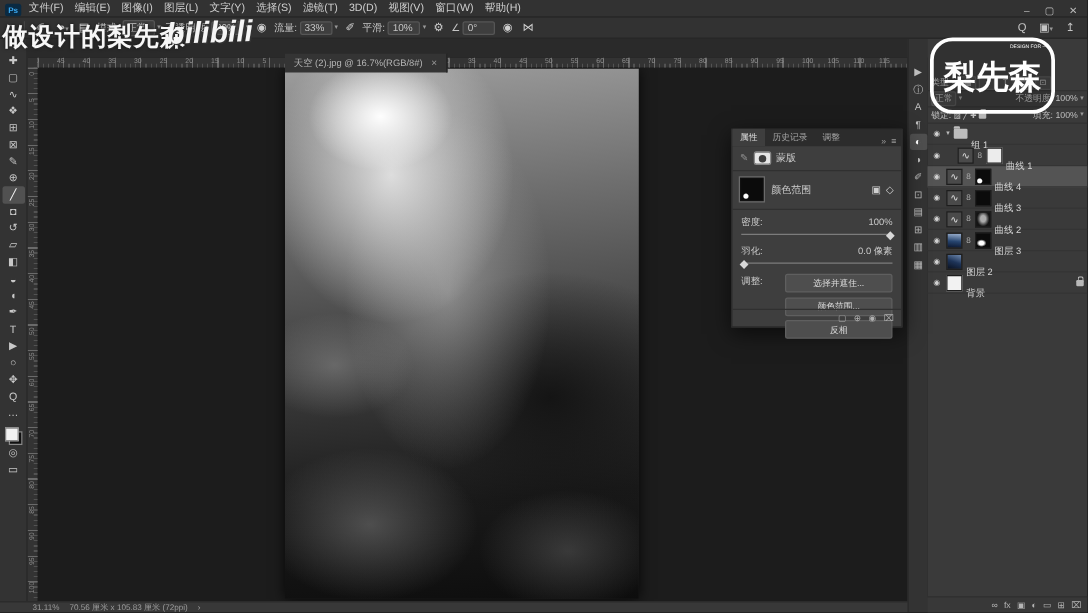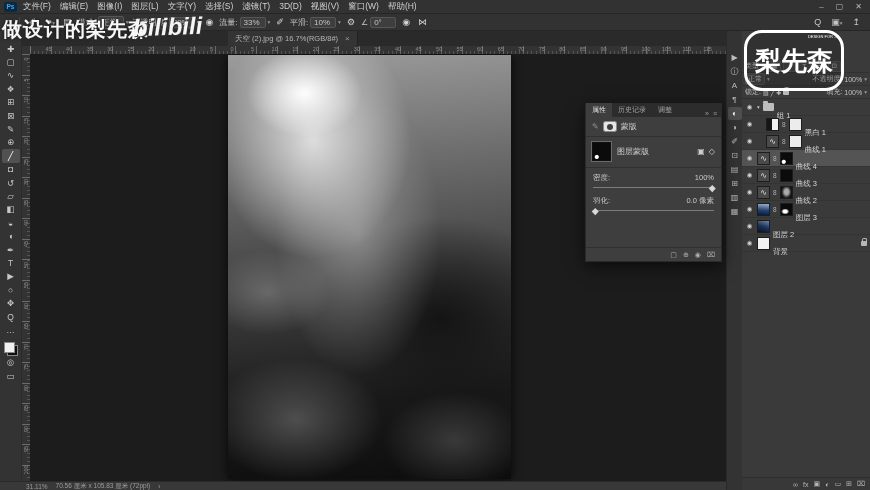--- a/index.html
+++ b/index.html
@@ -1,36 +1,36 @@
 <!DOCTYPE html>
 <html><head>
 <meta charset="utf-8">
 <style>
   html,body{margin:0;padding:0;}
   body{width:870px;height:490px;position:relative;overflow:hidden;background:#1c1c1c;
        font-family:"Liberation Sans","DejaVu Sans",sans-serif;color:#ccc;}
   
   #menubar{position:absolute;left:0;top:0;width:870px;height:14px;background:#323232;
-           border-bottom:1px solid #262626;display:flex;align-items:center;font-size:8.5px;z-index:30;box-sizing:border-box;}
+           border-bottom:1px solid #262626;display:flex;align-items:flex-end;font-size:8.5px;z-index:30;box-sizing:border-box;}
   .pslogo{width:13px;height:10px;background:#0a2a42;color:#3aa8f0;font-size:6.5px;font-weight:bold;
           display:flex;align-items:center;justify-content:center;border-radius:2px;margin:0 6px 0 4px;flex:none;}
   .mitem{margin-right:9px;color:#cfcfcf;white-space:nowrap;}
   #wincontrols{margin-left:auto;display:flex;gap:12px;margin-right:8px;color:#bbb;font-size:8px;}
   
   #optionsbar{position:absolute;left:0;top:14px;width:870px;height:17px;background:#323232;border-bottom:1px solid #262626;
               display:flex;align-items:center;font-size:8px;color:#c5c5c5;gap:4px;padding-left:4px;box-sizing:border-box;z-index:29;}
   .obicon{font-size:9px;color:#d0d0d0;padding:0 2px;}
   .obsep{width:1px;height:11px;background:#454545;margin:0 2px;}
   .obfield{display:flex;align-items:center;gap:2px;white-space:nowrap;}
   .obval{background:#3e3e3e;border:1px solid #565656;border-radius:2px;padding:0 3px;min-width:18px;text-align:left;}
   .crt{font-size:5.5px;color:#999;}
   #ob-right{margin-left:auto;display:flex;gap:10px;margin-right:10px;font-size:9px;align-items:center;}
   
   #tabstrip{position:absolute;left:22px;top:31px;width:848px;height:15px;background:#2a2a2a;z-index:5;}
-  #doctab{position:absolute;left:206px;top:0;height:15px;background:#343434;display:flex;align-items:center;
+  #doctab{position:absolute;left:206px;top:12px;height:15px;background:#343434;display:flex;align-items:center;
           padding:0 7px;font-size:7.5px;color:#b5b5b5;gap:7px;border-right:1px solid #222;box-sizing:border-box;}
   #doctab .close{color:#9a9a9a;font-size:8px;}
   
   #toolcol{position:absolute;left:0;top:31px;width:22px;height:450px;background:#333;z-index:6;display:flex;
            flex-direction:column;align-items:center;padding-top:11px;box-sizing:border-box;border-right:1px solid #2a2a2a;}
   .tool{width:18px;height:13.4px;display:flex;align-items:center;justify-content:center;font-size:8.5px;color:#c8c8c8;border-radius:2px;flex:none;}
   .tool.sel{background:#515151;color:#fff;}
   .swatches{position:relative;width:14px;height:14px;margin-top:5px;flex:none;}
   .sw-fg{position:absolute;left:0;top:0;width:9px;height:9px;background:#f2f2f2;border:1px solid #8a8a8a;z-index:2;}
   .sw-bg{position:absolute;right:0;bottom:0;width:9px;height:9px;background:#101010;border:1px solid #8a8a8a;}
@@ -368,28 +368,20 @@
   <div id="layer-rows">
       <div class="lrow">
         <span class="eye">◉</span>
         <span class="carett">▾</span>
         <span class="folder"></span>
         <span class="llabel">组 1</span>
       </div>
       <div class="lrow">
         <span class="eye">◉</span>
         <span class="ind"></span>
-        <span class="thumb bwic"></span>
-        <span class="link">8</span>
-        <span class="thumb m-white"></span>
-        <span class="llabel">黑白 1</span>
-      </div>
-      <div class="lrow">
-        <span class="eye">◉</span>
-        <span class="ind"></span>
         <span class="thumb curvesic">∿</span>
         <span class="link">8</span>
         <span class="thumb m-white"></span>
         <span class="llabel">曲线 1</span>
       </div>
       <div class="lrow sel">
         <span class="eye">◉</span>
         <span class="thumb curvesic">∿</span>
         <span class="link">8</span>
         <span class="thumb m-black-dot"></span>
@@ -451,40 +443,48 @@
       <span>≡</span>
     </span>
   </div>
   <div id="props-head">
     <span class="pencil">✎</span>
     <span class="maskico"></span>
     <span>蒙版</span>
   </div>
   <div id="props-maskrow">
     <span class="bigmask"></span>
-    <span>图层蒙版</span>
+    <span>颜色范围</span>
     <span class="mleft" id="props-mask-icons" style="display:flex;gap:4px;">
         <span class="pmini">▣</span>
         <span class="pmini">◇</span>
       </span>
   </div>
   <div class="prow">
     <span>密度:</span>
     <span>100%</span>
   </div>
   <div class="slider">
       <span class="knob right"></span>
     </div>
   <div class="prow">
     <span>羽化:</span>
     <span>0.0 像素</span>
   </div>
   <div class="slider">
       <span class="knob left"></span>
     </div>
+  <div id="props-adjust">
+    <span class="alab">调整:</span>
+    <span id="props-buttons">
+        <div class="pbtn">选择并遮住...</div>
+        <div class="pbtn">颜色范围...</div>
+        <div class="pbtn">反相</div>
+      </span>
+  </div>
   <div id="props-bottom">
       <span class="pbic">▢</span>
       <span class="pbic">⊕</span>
       <span class="pbic">◉</span>
       <span class="pbic">⌧</span>
     </div>
 </div>
 
 <div id="wm-studio">做设计的梨先森</div>
 <div id="wm-bili">bilibili</div>

